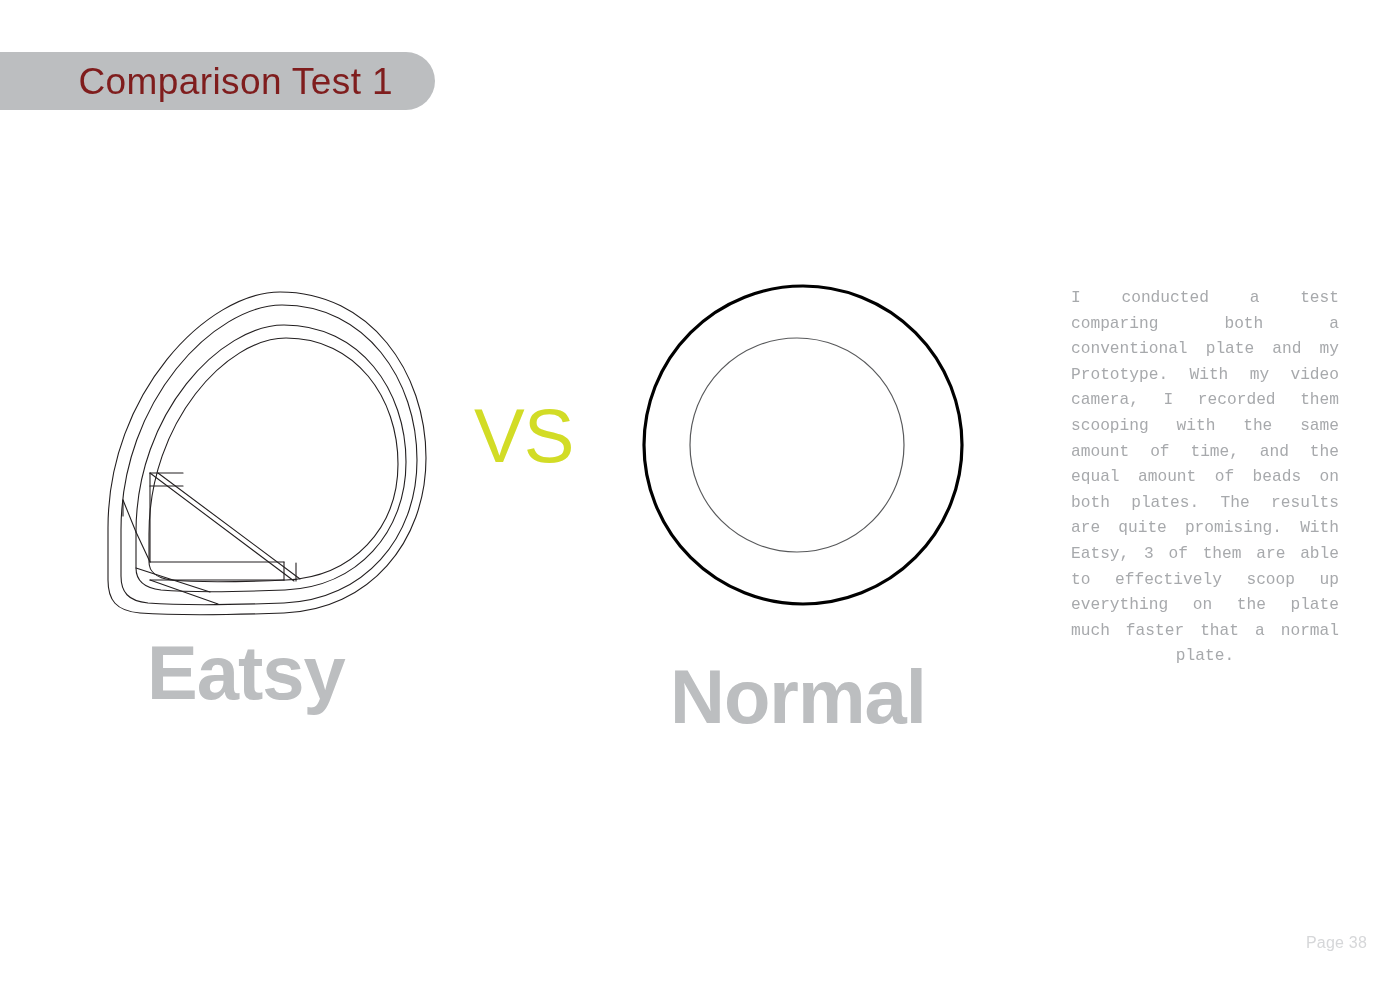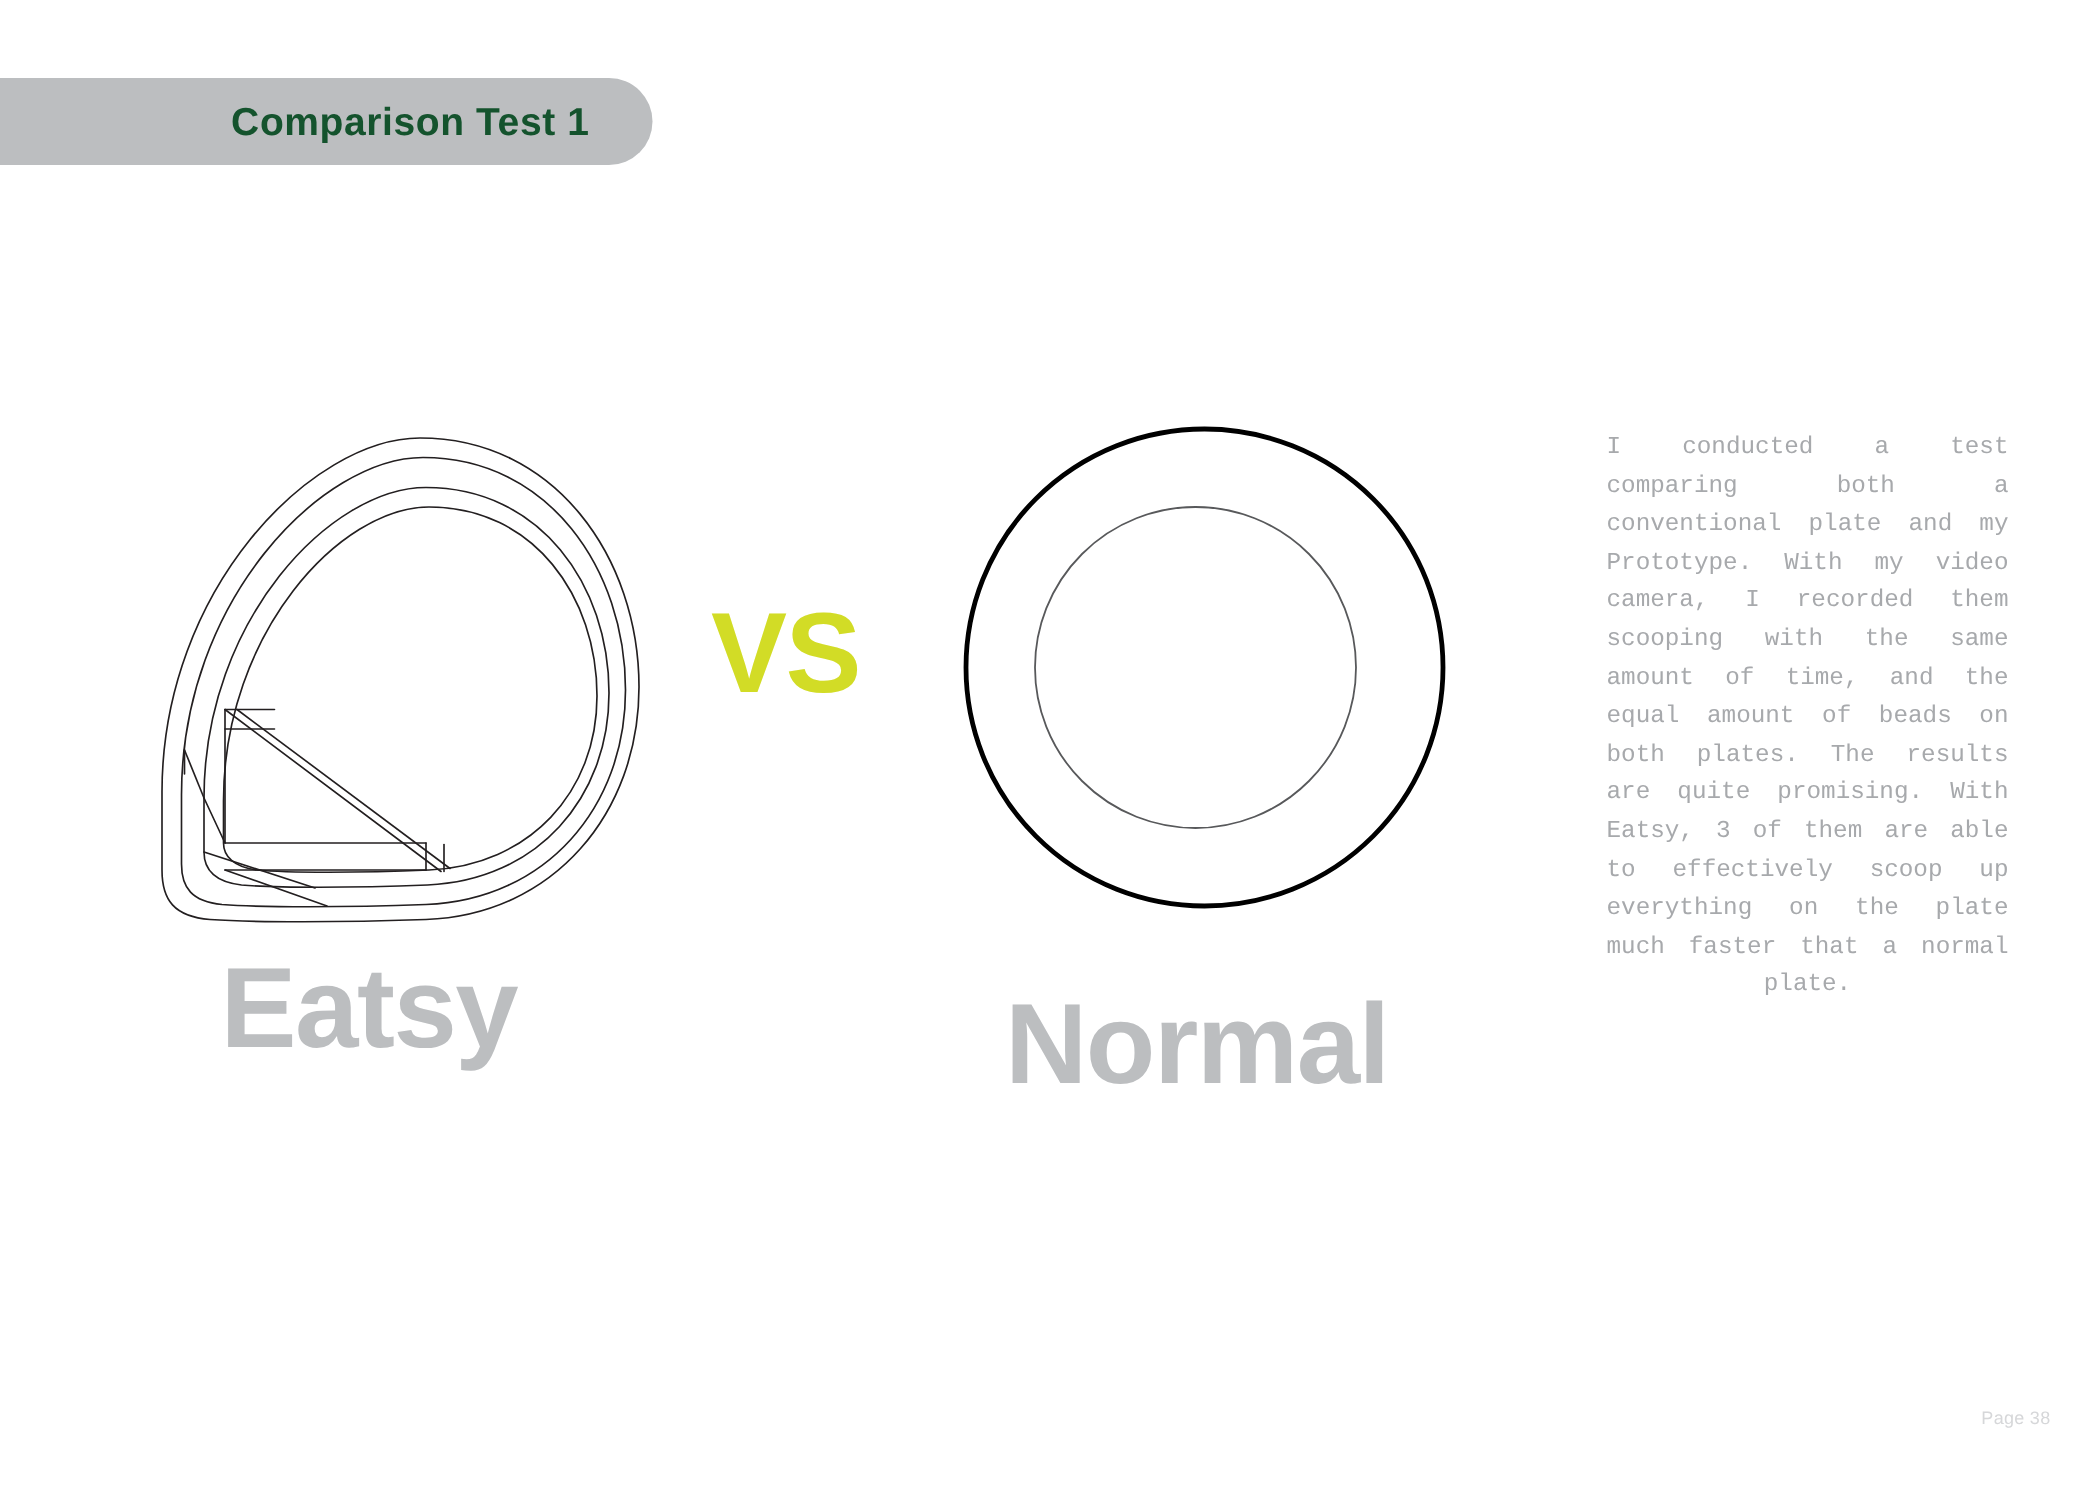--- a/index.html
+++ b/index.html
@@ -25,23 +25,23 @@
     height: 58px;
     background: #bcbec0;
     border-radius: 0 29px 29px 0;
     box-sizing: border-box;
     display: flex;
     align-items: center;
     justify-content: flex-end;
     padding-right: 42px;
   }
   #title-text {
-    color: #14532d;
-    font-size: 26px;
-    font-weight: 700;
+    color: #7f1d1d;
+    font-size: 37px;
+    font-weight: 400;
     letter-spacing: 0.4px;
     line-height: 1;
     white-space: nowrap;
   }
 
   
   #stage {
     position: absolute;
     left: 0;
     top: 0;
@@ -69,21 +69,21 @@
   }
   #eatsy-caption  { left: 147px; text-align: right; }
   #normal-caption { left: 670px; margin-top: 24px; }
 
   #vs-label {
     position: absolute;
     left: 474px;
     top: 398px;
     color: #d2dc26;
     font-size: 76px;
-    font-weight: bold;
+    font-weight: normal;
     line-height: 1;
     letter-spacing: -1px;
   }
 
   
   #description {
     position: absolute;
     left: 1071px;
     top: 286px;
     width: 268px;
@@ -95,21 +95,21 @@
     hyphens: manual;
     font-family: Liberation Mono, monospace;
   }
 
   
   #page-number {
     position: absolute;
     right: 33px;
     bottom: 38px;
     color: #d6d7d9;
-    font-size: 12px;
+    font-size: 16px;
     letter-spacing: 0.2px;
   }
 </style>
 </head>
 <body>
 
 <div id="title-pill">
   <span id="title-text">Comparison Test 1</span>
 </div>
 

